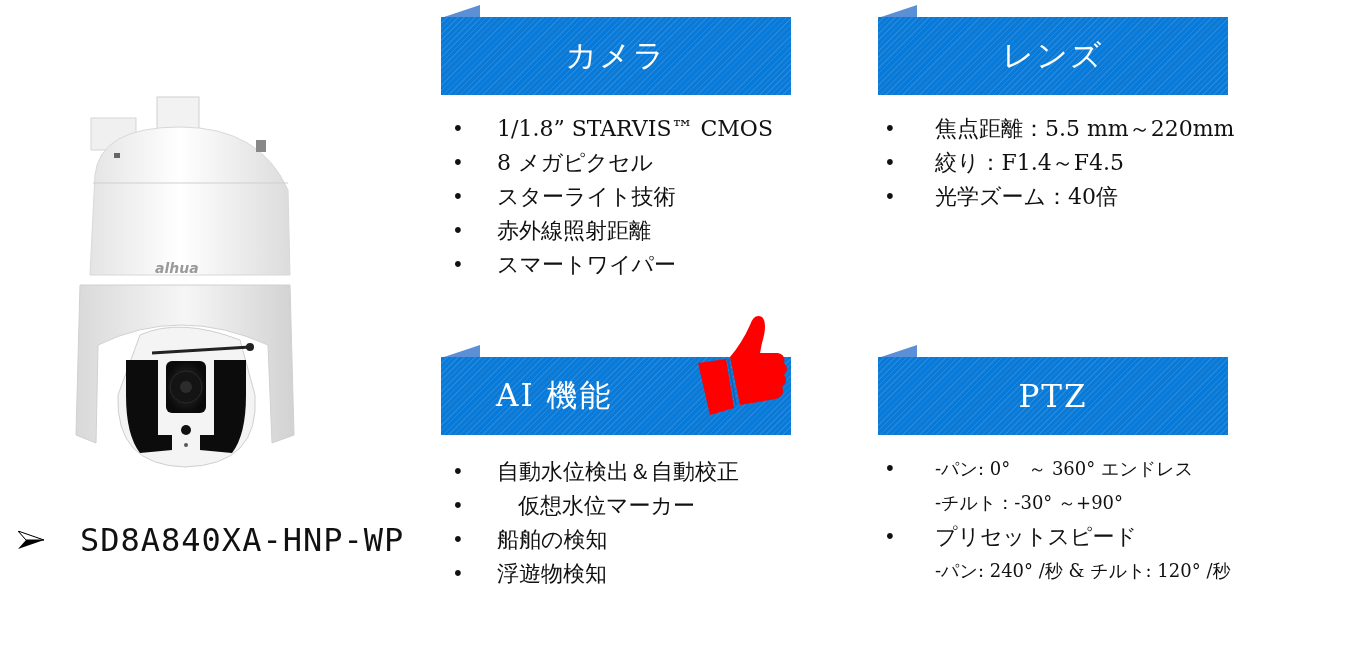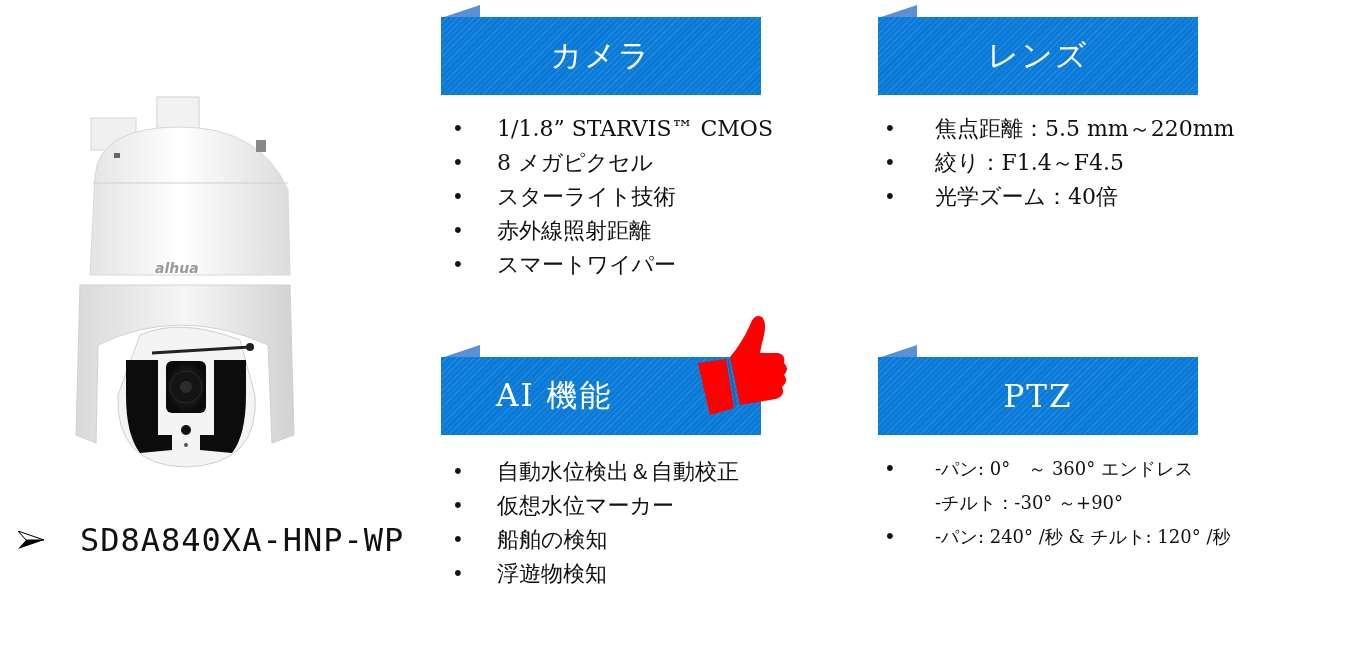--- a/index.html
+++ b/index.html
@@ -1,19 +1,19 @@
 <!DOCTYPE html>
 <html><head>
 <meta charset="utf-8">
 <style>
   html, body { margin:0; padding:0; background:#ffffff; }
   body { width:1357px; height:652px; position:relative; overflow:hidden;
          font-family:"DejaVu Serif","Liberation Serif",serif; color:#111; }
 
-  .banner { position:absolute; width:320px; height:78px;
+  .banner { position:absolute; width:350px; height:78px;
     background-color:#0a7ad8;
     background-image:repeating-linear-gradient(135deg, rgba(255,255,255,0.10) 0 1px, rgba(255,255,255,0) 1px 4px);
   }
   .banner-tab { position:absolute; width:39px; height:13px; }
   .banner-tab svg { display:block; }
   .banner-title { position:absolute; left:0; right:0; top:0; bottom:0;
     display:flex; align-items:center; justify-content:center;
     color:#ffffff; font-size:31px; letter-spacing:2px;
     font-family:"DejaVu Serif","Liberation Serif",serif; }
   .banner-title.left-shift { justify-content:flex-start; padding-left:55px; }
@@ -129,36 +129,37 @@
   <div class="banner-title left-shift">AI 機能</div>
 </div>
 
 <svg class="thumb" viewBox="0 0 100 105">
   <path d="M8 50 L36 46 L44 95 L20 102 Z" fill="#ff0000"></path>
   <path d="M40 44 Q52 30 60 12 Q64 0 72 4 Q78 10 72 30 L70 40 L88 40 Q96 42 94 50 Q100 56 94 62 Q99 68 92 74 Q96 82 86 86 L50 92 L40 44 Z" fill="#ff0000"></path>
   <path d="M38 46 L46 92" stroke="#1a5fb0" stroke-width="1.5" fill="none"></path>
 </svg>
 <ul class="list" style="left:452px;top:455px;">
   <li><span class="bullet">•</span><span class="item-text" style="margin-left:45px;font-family:Liberation Sans, sans-serif">自動水位検出＆自動校正</span></li>
-  <li><span class="bullet">•</span><span class="item-text" style="margin-left:45px;font-family:Liberation Serif, serif">仮想水位マーカー</span></li>
+  <li><span class="bullet">•</span><span class="item-text" style="margin-left:66px;font-family:Liberation Serif, serif">仮想水位マーカー</span></li>
   <li><span class="bullet">•</span><span class="item-text" style="margin-left:45px;font-family:'DejaVu Sans','Liberation Sans',sans-serif">船舶の検知</span></li>
   <li><span class="bullet">•</span><span class="item-text" style="margin-left:45px;font-family:'DejaVu Sans','Liberation Sans',sans-serif">浮遊物検知</span></li>
 </ul>
 
 <div class="banner-tab" style="left:878px;top:345px;">
   <svg width="39" height="13" viewBox="0 0 39 13">
       <path d="M0 13 L39 0 L39 13 Z" fill="#5b8fd6"></path>
     </svg>
 </div>
 <div class="banner" style="left:878px;top:357px;">
   <div class="banner-title">PTZ</div>
 </div>
 <ul class="list" style="left:884px;top:452px;">
   <li>
     <span class="bullet">•</span>
     <span class="sub" style="margin-left:51px">-パン: 0°　～ 360° エンドレス</span>
     <span class="sub" style="margin-left:51px">-チルト：-30° ～+90°</span>
   </li>
   <li>
     <span class="bullet">•</span>
+    <span class="item-text" style="margin-left:51px">プリセットスピード</span>
     <span class="sub" style="margin-left:51px">-パン: 240° /秒 &amp; チルト: 120° /秒</span>
   </li>
 </ul>
 
 </body></html>

